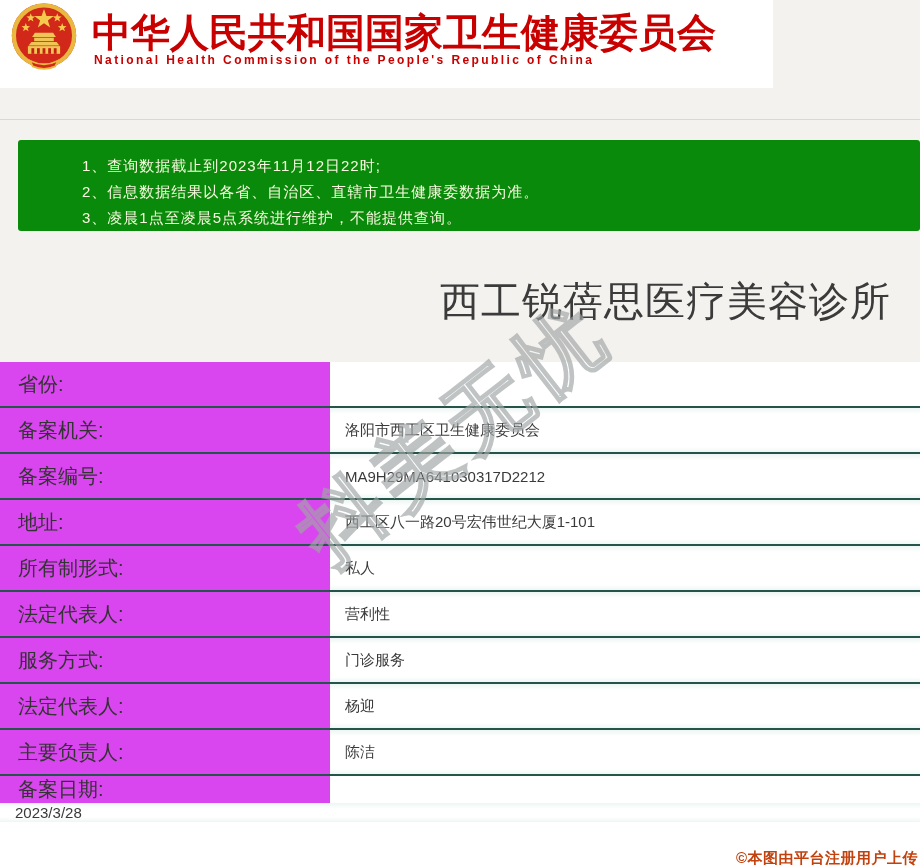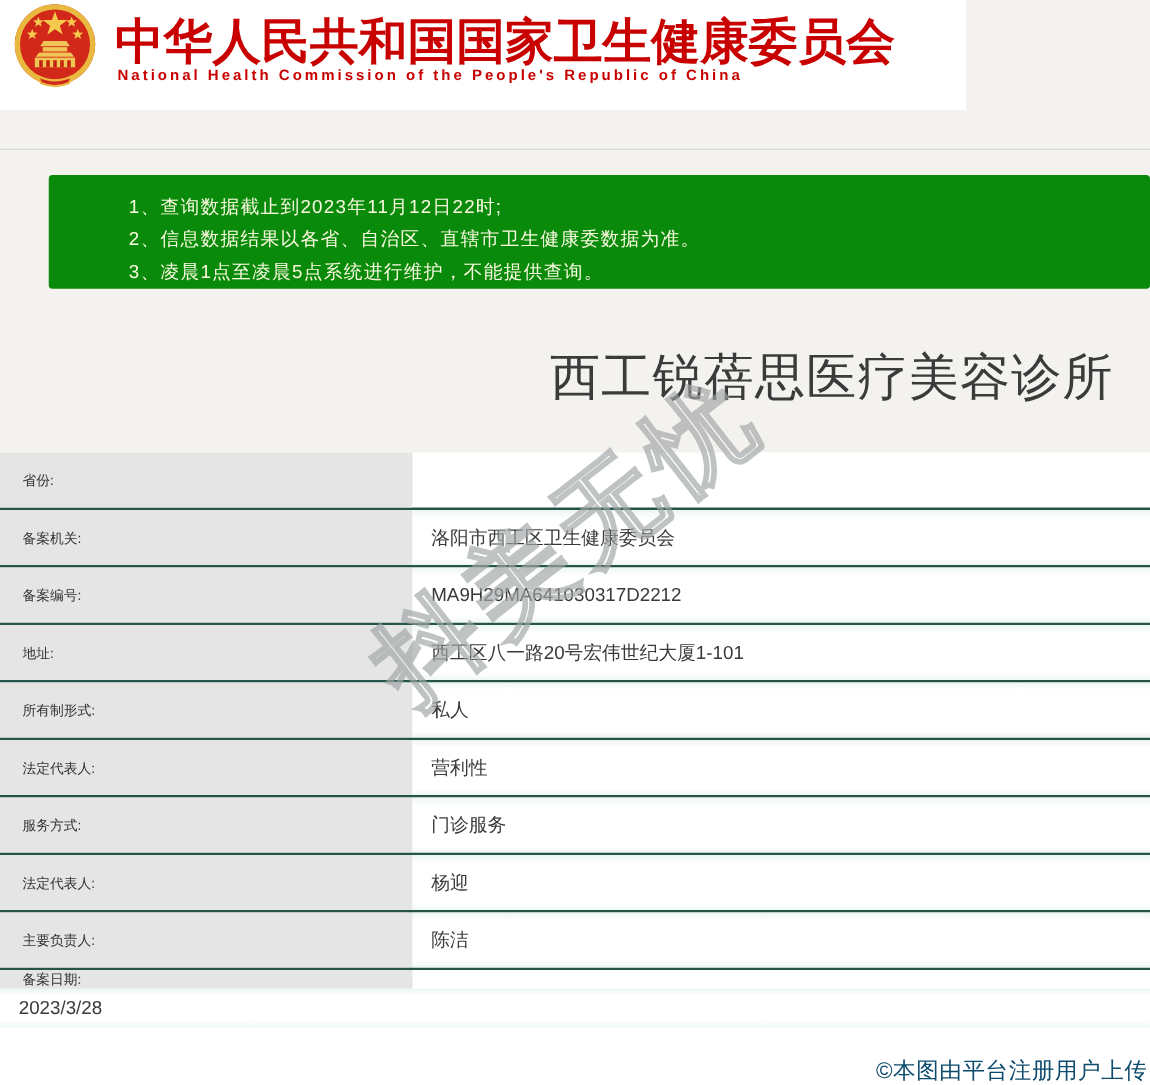--- a/index.html
+++ b/index.html
@@ -18,60 +18,59 @@
   .title-en{
     position:absolute;left:94px;top:53px;width:670px;
     font-size:12px;font-weight:bold;color:#c80000;letter-spacing:2.4px;white-space:nowrap;
   }
   .thin-line{position:absolute;top:119px;left:0;width:920px;height:1px;background:#d8d8d8;}
   
   .notice{
     position:absolute;top:140px;left:18px;right:0;height:91px;box-sizing:border-box;
     background:#0a8a0a;border-radius:3px;
     padding:13px 10px 0 64px;
-    margin-left:21px;
   }
   .notice p{
     margin:0;line-height:26px;font-size:15px;color:#fafae0;letter-spacing:1px;white-space:nowrap;
   }
   
   .org-title{
     position:absolute;top:274px;left:440px;
     font-size:40px;font-weight:500;color:#3b3b3b;letter-spacing:1px;white-space:nowrap;
   }
   
   .record-table{position:absolute;top:362px;left:0;width:920px;}
   .row{
     display:flex;height:46px;box-sizing:border-box;
     border-bottom:2px solid #25544b;
   }
   .row:last-child{border-bottom:none;flex-direction:column;}
   .cell-label{
-    width:330px;box-sizing:border-box;background:#e5e5e5;
+    width:330px;box-sizing:border-box;background:#d946ef;
     padding-left:18px;display:flex;align-items:center;
-    font-size:11px;color:#333333;
+    font-size:20px;color:#333333;
   }
   .cell-value{
     flex:1;display:flex;align-items:center;padding-left:15px;
     font-size:15px;color:#3a3a3a;
     background:linear-gradient(to bottom,#ecf6f2 0px,#ffffff 6px,#ffffff calc(100% - 5px),#eef7f3 100%);
   }
   
   .diag-watermark{
     position:absolute;left:272px;top:378px;width:366px;height:110px;
     text-align:center;line-height:110px;white-space:nowrap;
     transform:rotate(-38deg);
     font-size:82px;font-weight:bold;letter-spacing:9px;
     color:rgba(255,255,255,0.06);
     -webkit-text-stroke:2px rgba(158,163,163,0.65);
     pointer-events:none;z-index:5;
   }
   .upload-watermark{
     position:absolute;right:2px;bottom:0px;z-index:6;
-    font-size:18px;font-weight:normal;color:#0c4a6e;letter-spacing:0.5px;
+    font-size:15px;font-weight:bold;color:#c2410c;letter-spacing:0.5px;
     text-shadow:-1px -1px 0 #ffffff,1px -1px 0 #ffffff,-1px 1px 0 #ffffff,1px 1px 0 #ffffff;
   }
 </style>
 </head>
 <body>
 
 <div class="top-bg"></div>
 
 <div class="header-box">
   <svg class="emblem" width="70" height="72" viewBox="0 0 100 100" aria-hidden="true">

